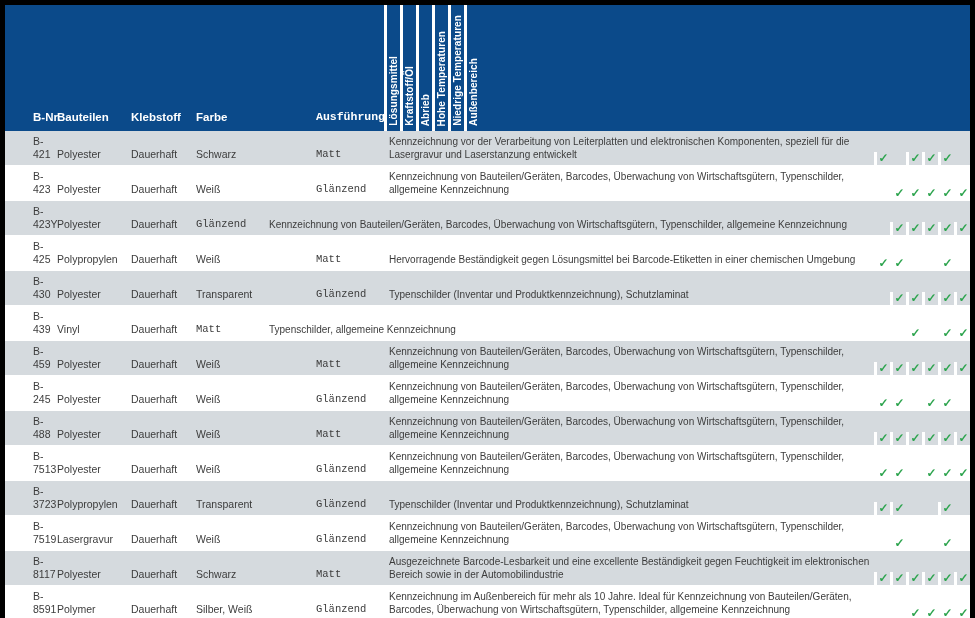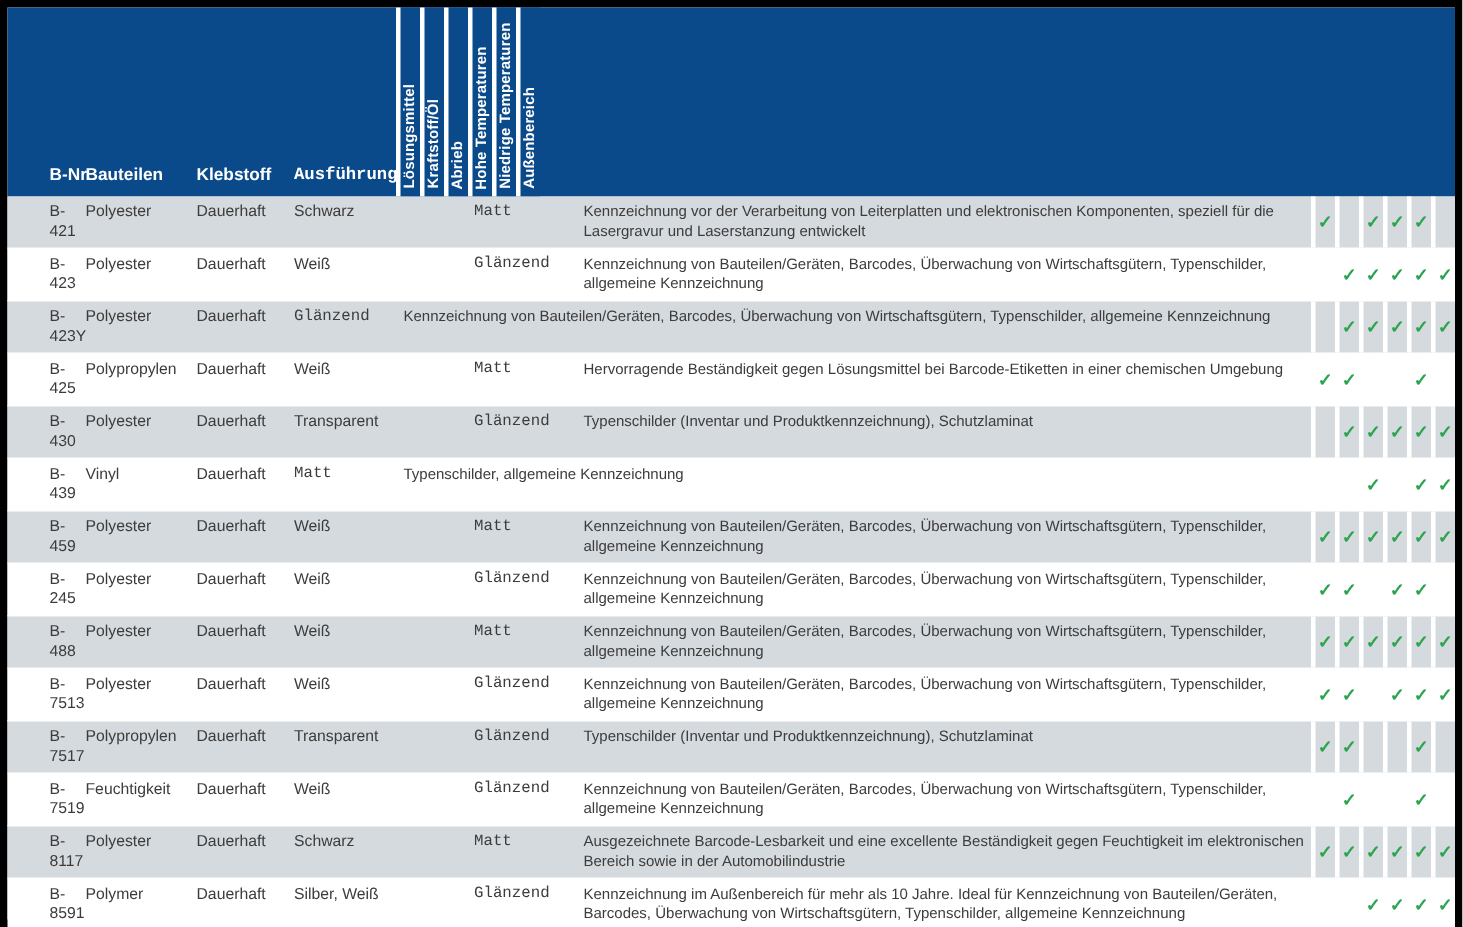--- a/index.html
+++ b/index.html
@@ -47,20 +47,21 @@
   }
 
   
   .tbody{flex:1 1 auto;display:flex;flex-direction:column;}
   .row{
     display:flex;
     border-bottom:1px solid #fff;
     color:var(--text,#3c3c3c);
     font-size:10.5px;
     line-height:13px;
+    align-items:flex-end;
   }
   .row.odd{background:var(--row-alt-bg,#d5dade);}
   .row.even{background:var(--row-bg,#ffffff);}
   .cell{padding:4px 2px 4px 5px;}
 
   .c-bnr{width:47px;padding-left:28px;}
   .c-material{width:74px;}
   .c-klebstoff{width:65px;}
   .c-farbe{width:120px;}
   .c-ausfuehrung{width:73px;font-family:Liberation Mono, monospace;}
@@ -83,20 +84,23 @@
     <div class="thead">
       <div class="hcell c-bnr">
           <span>B-Nr.</span>
         </div>
       <div class="hcell c-material">
           <span>Bauteilen</span>
         </div>
       <div class="hcell c-klebstoff">
           <span>Klebstoff</span>
         </div>
+      <div class="hcell c-farbe">
+          <span>Farbe</span>
+        </div>
       <div class="hcell c-ausfuehrung">
           <span>Ausführung</span>
         </div>
       <div style="display:flex;">
           <div class="vcol">
             <span>Lösungsmittel</span>
           </div>
           <div class="vcol">
             <span>Kraftstoff/Öl</span>
           </div>
@@ -248,36 +252,36 @@
           <div class="cell c-ausfuehrung">Glänzend</div>
           <div class="cell c-anwendung">Kennzeichnung von Bauteilen/Geräten, Barcodes, Überwachung von Wirtschaftsgütern, Typenschilder, allgemeine Kennzeichnung</div>
           <div class="c-check">✓</div>
           <div class="c-check">✓</div>
           <div class="c-check"></div>
           <div class="c-check">✓</div>
           <div class="c-check">✓</div>
           <div class="c-check">✓</div>
         </div>
         <div class="row odd">
-          <div class="cell c-bnr">B-7517</div>
+          <div class="cell c-bnr">B-3723</div>
           <div class="cell c-material">Polypropylen</div>
           <div class="cell c-klebstoff">Dauerhaft</div>
           <div class="cell c-farbe">Transparent</div>
           <div class="cell c-ausfuehrung">Glänzend</div>
           <div class="cell c-anwendung">Typenschilder (Inventar und Produktkennzeichnung), Schutzlaminat</div>
           <div class="c-check">✓</div>
           <div class="c-check">✓</div>
           <div class="c-check"></div>
           <div class="c-check"></div>
           <div class="c-check">✓</div>
           <div class="c-check"></div>
         </div>
         <div class="row even">
           <div class="cell c-bnr">B-7519</div>
-          <div class="cell c-material">Feuchtigkeit</div>
+          <div class="cell c-material">Lasergravur</div>
           <div class="cell c-klebstoff">Dauerhaft</div>
           <div class="cell c-farbe">Weiß</div>
           <div class="cell c-ausfuehrung">Glänzend</div>
           <div class="cell c-anwendung">Kennzeichnung von Bauteilen/Geräten, Barcodes, Überwachung von Wirtschaftsgütern, Typenschilder, allgemeine Kennzeichnung</div>
           <div class="c-check"></div>
           <div class="c-check">✓</div>
           <div class="c-check"></div>
           <div class="c-check"></div>
           <div class="c-check">✓</div>
           <div class="c-check"></div>

